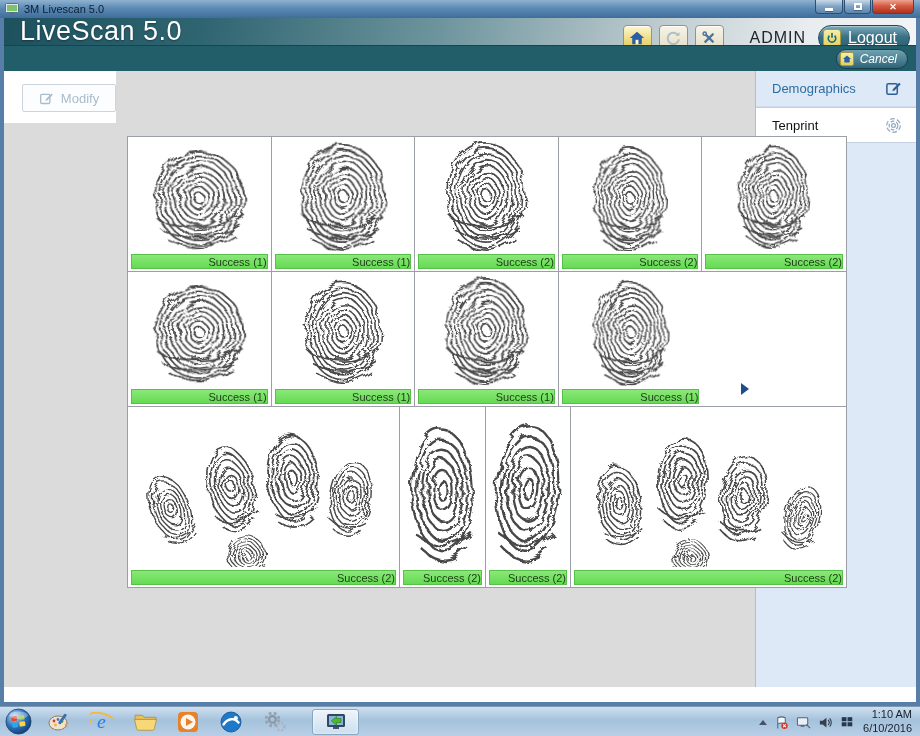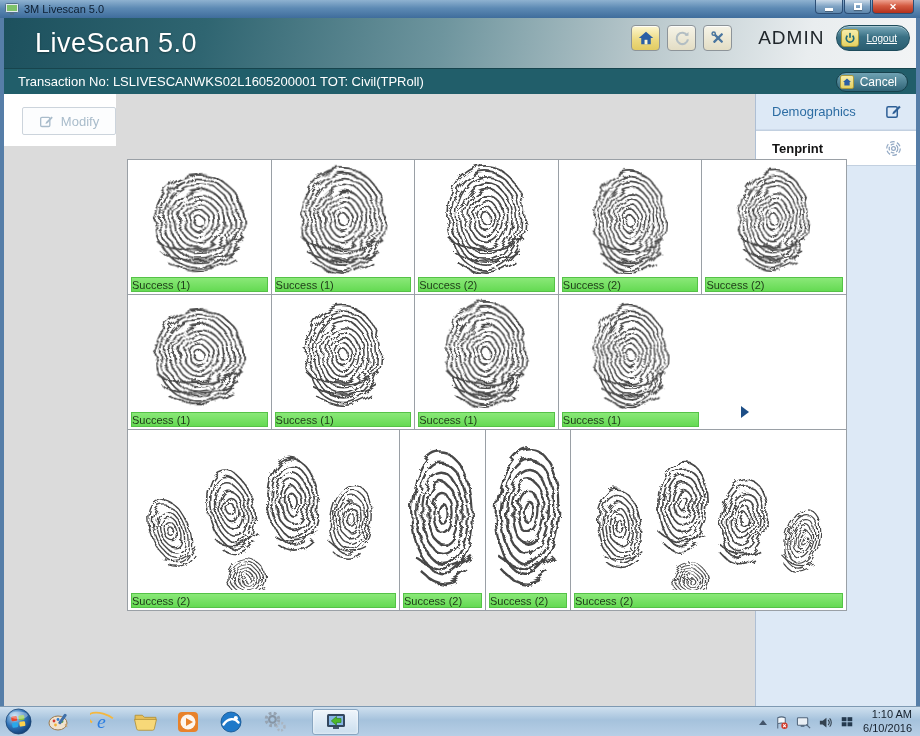--- a/index.html
+++ b/index.html
@@ -23,52 +23,52 @@
   .win-btn.max { width:27px; margin-left:1px; }
   .win-btn.close { width:42px; margin-left:1px;
     background:linear-gradient(#efa392, #d45b42 45%, #b2301c); font-weight:bold; }
   .glyph-min { width:8px; height:3px; background:#fff; margin-top:6px; box-shadow:0 1px 0 rgba(0,0,0,.3); }
   .glyph-max { width:8px; height:7px; border:2px solid #fff; box-shadow:0 1px 1px rgba(0,0,0,.3); }
 
   .window-frame { position:absolute; top:18px; left:0; right:0; bottom:0;
     border:4px solid #567ea8; border-top:none; background:#fff; }
 
   
-  .app-header { position:relative; height:50px;
+  .app-header { position:relative; height:27px;
     background:linear-gradient(100deg, #1d515e 0%, #2f6571 22%, #6e959e 48%, #b9c8cc 70%, #e9edef 88%, #f2f4f5 100%);
-    display:flex; align-items:center;padding-left:15px; }
+    display:flex; align-items:center; }
   .app-title { color:#fff; font-size:27px; letter-spacing:.5px; padding-left:16px;
     text-shadow:0 1px 2px rgba(0,0,0,.35); }
   .header-right { position:absolute; right:6px; top:7px; display:flex; align-items:center; }
   .hbtn { width:29px; height:26px; border:1px solid #8d9499; border-radius:4px; margin-left:7px;
     display:flex; align-items:center; justify-content:center; cursor:pointer;
     background:linear-gradient(#fdf7d2, #ecd97e 60%, #e2cb62);
     box-shadow:inset 0 1px 0 rgba(255,255,255,.8); }
   .hbtn.pale { background:linear-gradient(#f6f4e8, #e3ddc4); }
-  .user-label { font-size:19px; color:#20262b; letter-spacing:1px; margin:0 12px 0 26px; }
+  .user-label { font-size:16px; color:#20262b; letter-spacing:1px; margin:0 12px 0 26px; }
   .pill-btn { height:26px; border-radius:13px; border:1px solid #1d4b5b; cursor:pointer;
     background:linear-gradient(#7cabbc, #3a7185 45%, #2a5d70);
     display:flex; align-items:center; padding:0 12px 0 4px;
     box-shadow:inset 0 1px 0 rgba(255,255,255,.35); }
   .pill-btn .mini-sq { width:18px; height:18px; border-radius:3px; border:1px solid #a99a3e;
     background:linear-gradient(#f7eda9, #e4d162); display:flex; align-items:center; justify-content:center;
     margin-right:7px; }
-  .pill-btn .pill-label { color:#fff; font-size:10px;text-decoration:underline; }
+  .pill-btn .pill-label { color:#fff; font-size:16px;text-decoration:underline; }
 
   
   .transaction-bar { position:relative; height:26px; background:#215e6a;
     display:flex; align-items:center; border-top:1px solid #17444d; }
   .transaction-text { color:#fff; font-size:13px; padding-left:14px; }
   .cancel-btn { position:absolute; right:8px; top:3px; height:20px; border-radius:10px;
     border:1px solid #16414c; background:linear-gradient(#6fa2b3, #2f6376);
     display:flex; align-items:center; padding:0 10px 0 3px; cursor:pointer; }
   .cancel-btn .mini-sq { width:14px; height:14px; border-radius:2px; border:1px solid #a99a3e;
     background:linear-gradient(#f7eda9, #e4d162); display:flex; align-items:center; justify-content:center;
     margin-right:6px; }
-  .cancel-btn .pill-label { color:#fff; font-size:12px; }
+  .cancel-btn .pill-label { color:#fff; font-size:12px;font-style:italic; }
 
   
   .content-row { position:relative; display:flex; height:616px; }
   .main-pane { flex:1; display:flex; flex-direction:row; background:#dbdbdb; }
   .toolbar-strip { height:52px; background:#fff; }
   .modify-btn { margin:13px 0 0 18px; width:94px; height:28px; border:1px solid #ccd4dc;
     border-radius:2px; background:#fcfdfe; display:flex; align-items:center; justify-content:center;
     color:#a9bccb; font-size:13px; cursor:default; }
   .modify-btn svg { margin-right:7px; }
   .work-area { flex:1; position:relative; }
@@ -78,32 +78,32 @@
   .fp-row { display:grid; border-bottom:1px solid #9aa0a6; }
   .fp-row.r1, .fp-row.r2 { grid-template-columns:repeat(5, 1fr); height:135px; }
   .fp-row.r2 { }
   .fp-row.r3 { grid-template-columns:272px 86px 85px 1fr; height:180px; border-bottom:none; }
   .fp-cell { position:relative; border-right:1px solid #9aa0a6; background:#fff; cursor:pointer; }
   .fp-cell:last-child { border-right:none; }
   .print { position:absolute; left:3px; right:3px; top:3px; bottom:20px; width:calc(100% - 6px);
     height:calc(100% - 23px); }
   .badge { position:absolute; left:3px; right:3px; bottom:2px; height:15px;
     background:linear-gradient(#8ae878, #65da53); border:1px solid #55c247;
-    font-size:11px; color:#1e3a18; text-align:left; line-height:14px; }
+    font-size:11px; color:#1e3a18; text-align:right; line-height:14px; }
 
   .panel-arrow { position:absolute; left:737px; top:312px; width:0; height:0;
     border-left:8px solid #1d4e86; border-top:6px solid transparent; border-bottom:6px solid transparent;
     cursor:pointer; }
 
   
   .sidebar { width:161px; background:#dde9f6; border-left:1px solid #aebfd4; }
   .side-item { height:36px; display:flex; align-items:center; justify-content:space-between;
     padding:0 14px 0 16px; color:#2d6da3; font-size:13px; cursor:pointer;
     border-bottom:1px solid #cfdcec; }
-  .side-item.selected { background:#fff; color:#121212; font-weight:bold;
+  .side-item.selected { background:#fff; color:#121212; font-weight:normal;
     border-top:1px solid #c2d0e0; border-bottom:1px solid #c2d0e0; }
 
   
   .taskbar { position:absolute; left:0; bottom:0; width:920px; height:30px;
     background:linear-gradient(#cfe0ef 0%, #a5c2dc 45%, #b8cfe6 100%);
     border-top:1px solid #7e99b2; display:flex; align-items:center; }
   .start-orb { width:27px; height:27px; margin:0 14px 0 5px; cursor:pointer; }
   .task-icon { width:26px; height:26px; margin-right:17px; display:flex; align-items:center;
     justify-content:center; cursor:pointer; }
   .active-task { width:47px; height:26px; margin-left:8px; border:1px solid #89a6c1; border-radius:3px;
@@ -217,21 +217,20 @@
                 <path d="M8 2 v5" stroke="#1e6a7a" stroke-width="2.2" fill="none" stroke-linecap="round"></path>
                 <path d="M4.6 4.8 a5 5 0 1 0 6.8 0" stroke="#1e6a7a" stroke-width="2.2" fill="none"></path>
               </svg>
             </span>
             <span class="pill-label">Logout</span>
           </div>
         </div>
       </div>
 
       <div class="transaction-bar">
-        <span class="transaction-text">Transaction No: LSLIVESCANWKS02L1605200001 TOT: Civil(TPRoll)</span>
         <div class="cancel-btn">
           <span class="mini-sq">
             <svg width="10" height="10" viewBox="0 0 20 20">
               <path d="M10 3 L18 10 H15.3 V17 H4.7 V10 H2 Z" fill="#2b5fa5"></path>
             </svg>
           </span>
           <span class="pill-label">Cancel</span>
         </div>
       </div>
 

